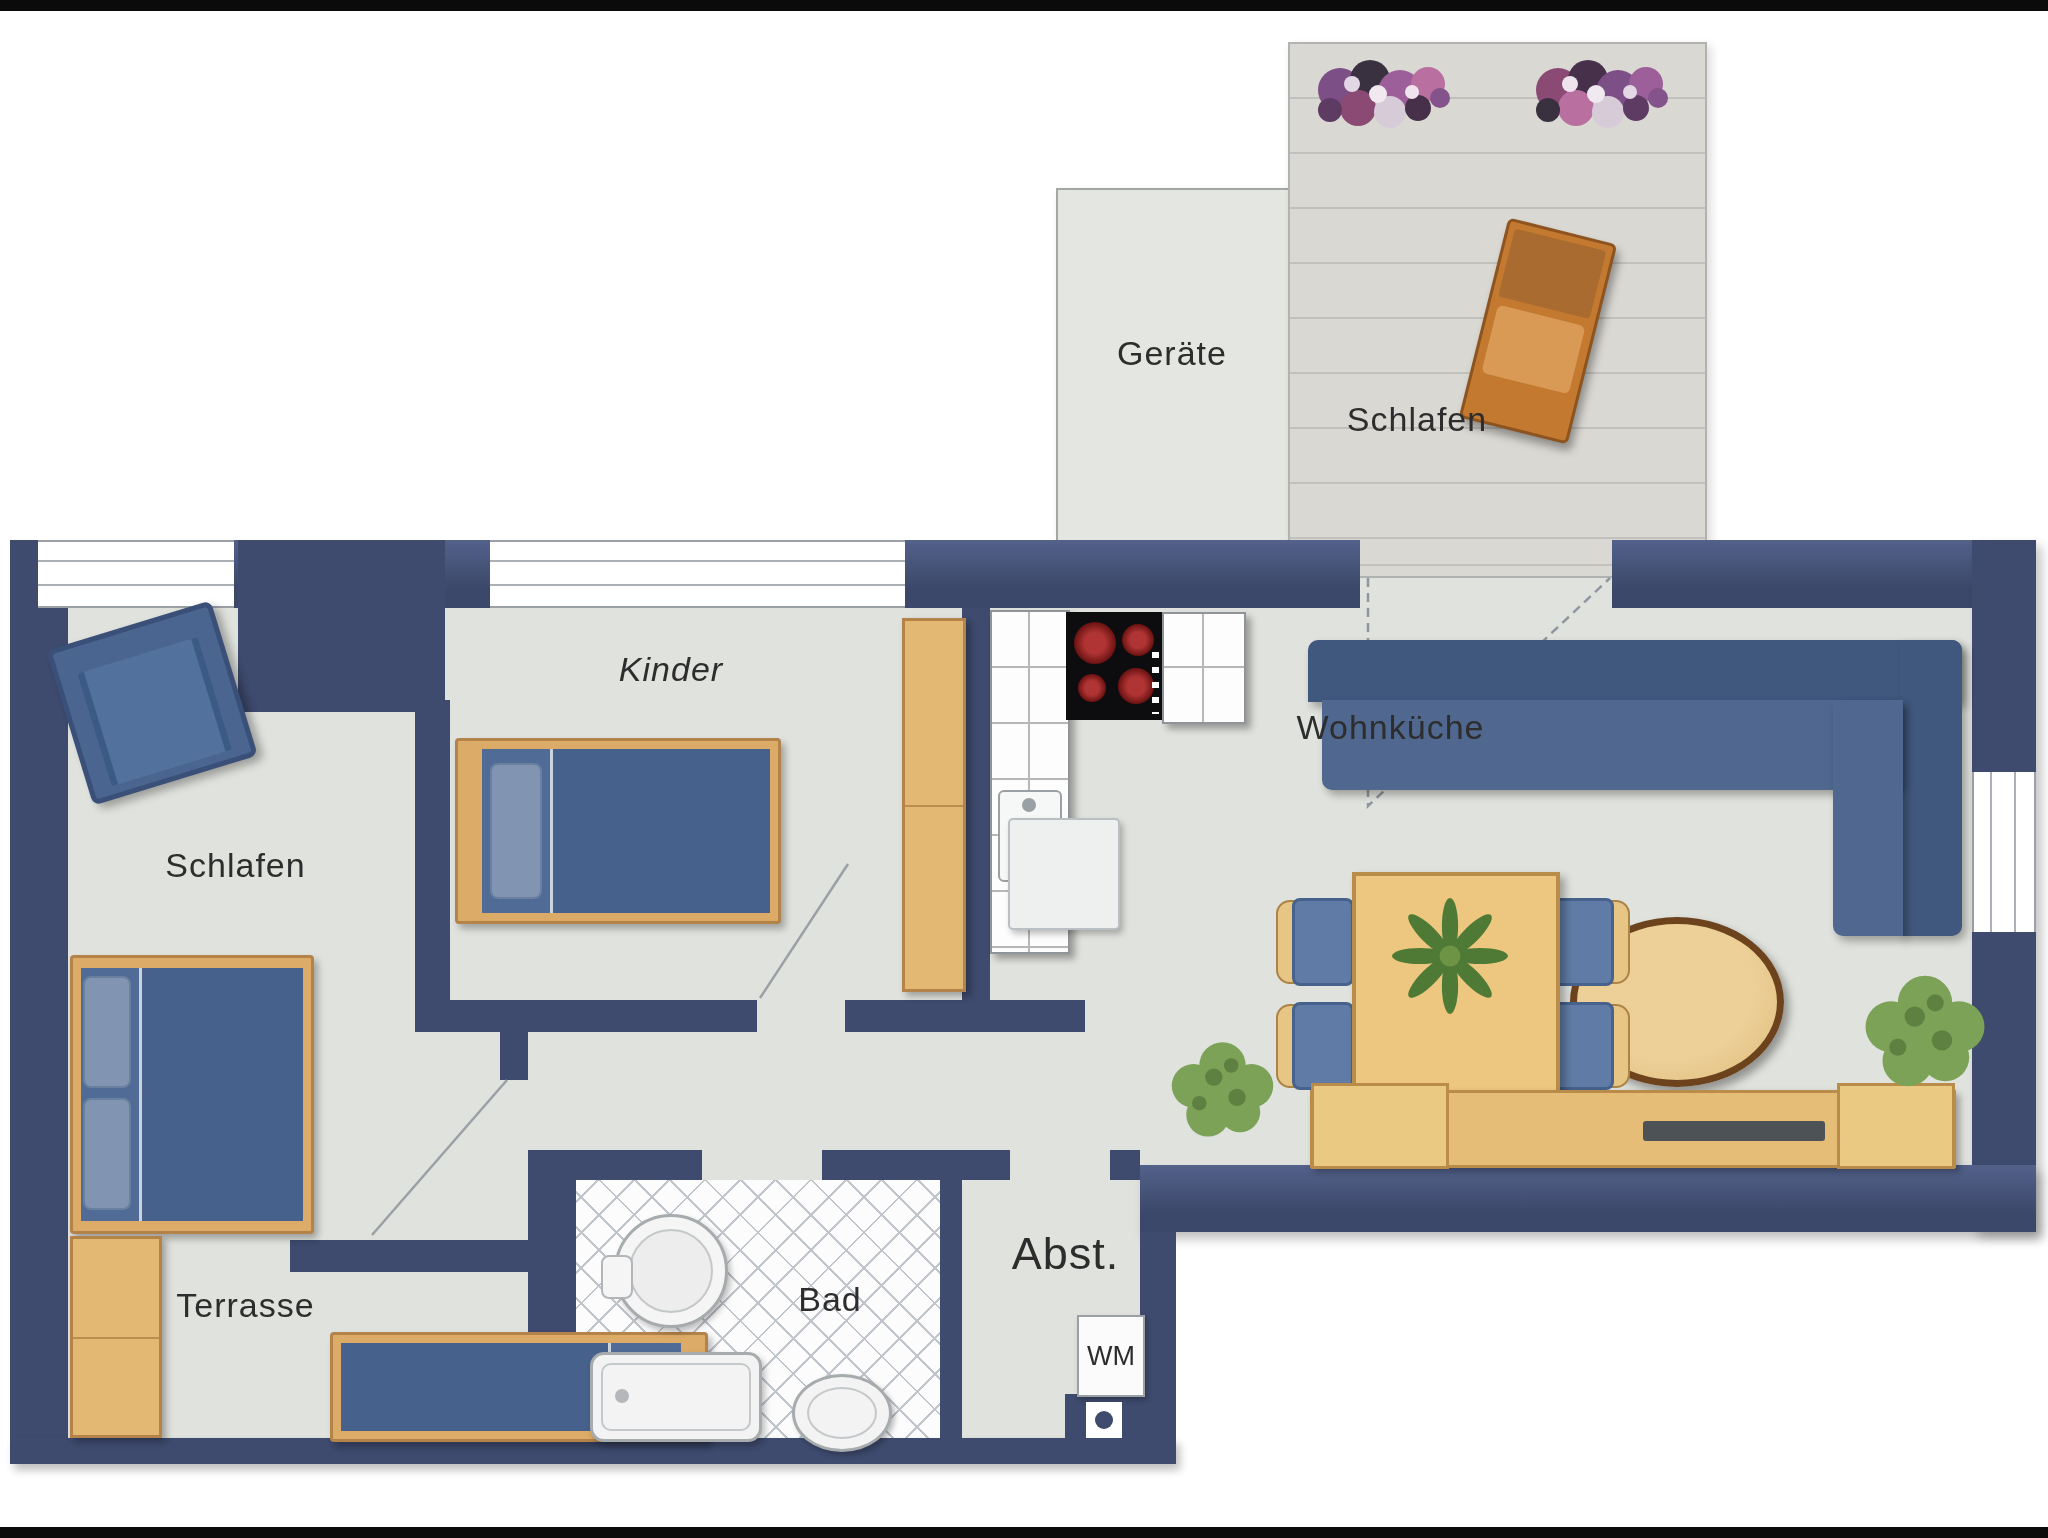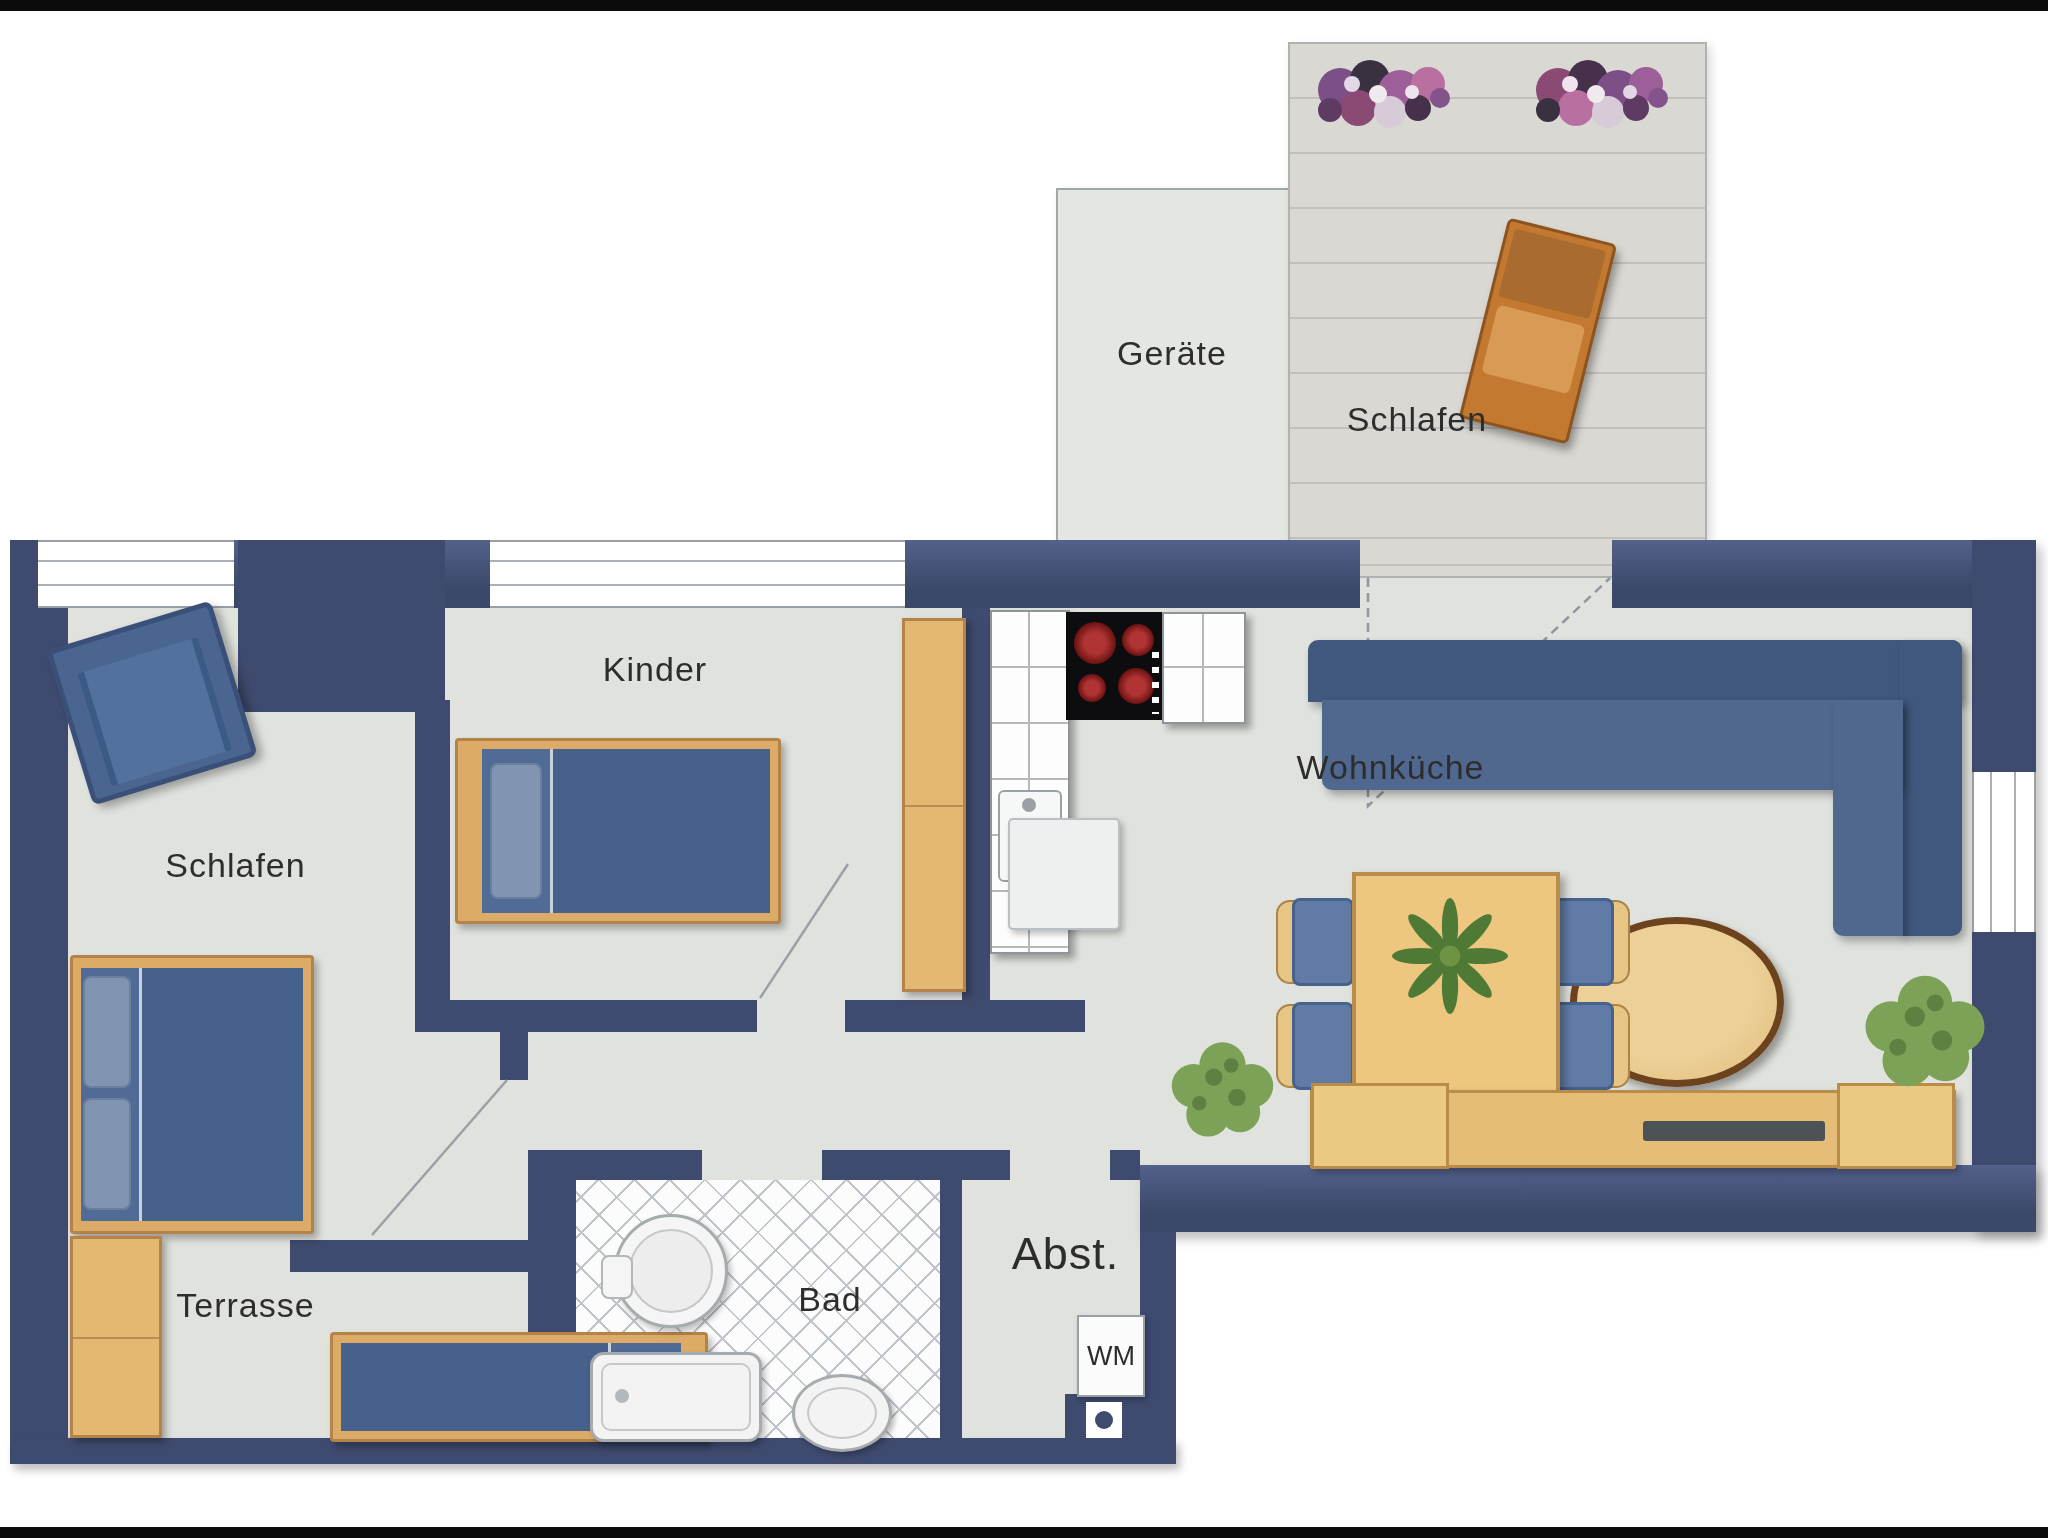--- a/index.html
+++ b/index.html
@@ -63,22 +63,22 @@
   .win-b{left:490px;top:540px;width:415px;height:68px;}
   .win-c{left:1972px;top:772px;width:64px;height:160px;background:
     linear-gradient(to right,#9aa0a5 0 2px,transparent 2px calc(100% - 2px),#9aa0a5 calc(100% - 2px)),
     linear-gradient(to right,transparent 0 18px,#aab0b5 18px 20px,transparent 20px 42px,#aab0b5 42px 44px,transparent 44px),#ffffff;}
 
   
   .lab{position:absolute;color:#2d2d2d;font-size:34px;text-align:center;letter-spacing:1px;}
   .lab-geraete{left:1056px;top:334px;width:232px;}
   .lab-terrasse{left:1292px;top:400px;width:250px;}
   .lab-schlafen{left:108px;top:824px;width:255px;margin-top:22px;}
-  .lab-kinder{left:540px;top:650px;width:230px;}
-  .lab-wohnkueche{left:1248px;top:708px;width:285px;margin-top:40px;}
+  .lab-kinder{left:556px;top:650px;width:230px;font-style:italic;}
+  .lab-wohnkueche{left:1248px;top:708px;width:285px;}
   .lab-ankleide{left:113px;top:1286px;width:265px;}
   .lab-bad{left:765px;top:1280px;width:130px;}
   .lab-abst{left:988px;top:1228px;width:155px;font-size:45px;}
 
   
   .armchair{position:absolute;left:66px;top:622px;width:162px;height:152px;
     background:#4a658f;border:5px solid #3a5078;border-radius:8px;
     transform:rotate(-17deg);box-shadow:5px 6px 8px rgba(0,0,0,.3);}
   .armchair .seat{position:absolute;left:18px;right:18px;top:26px;bottom:8px;
     background:#52719c;border-left:7px solid #3c5a86;border-right:7px solid #3c5a86;border-radius:4px;}

